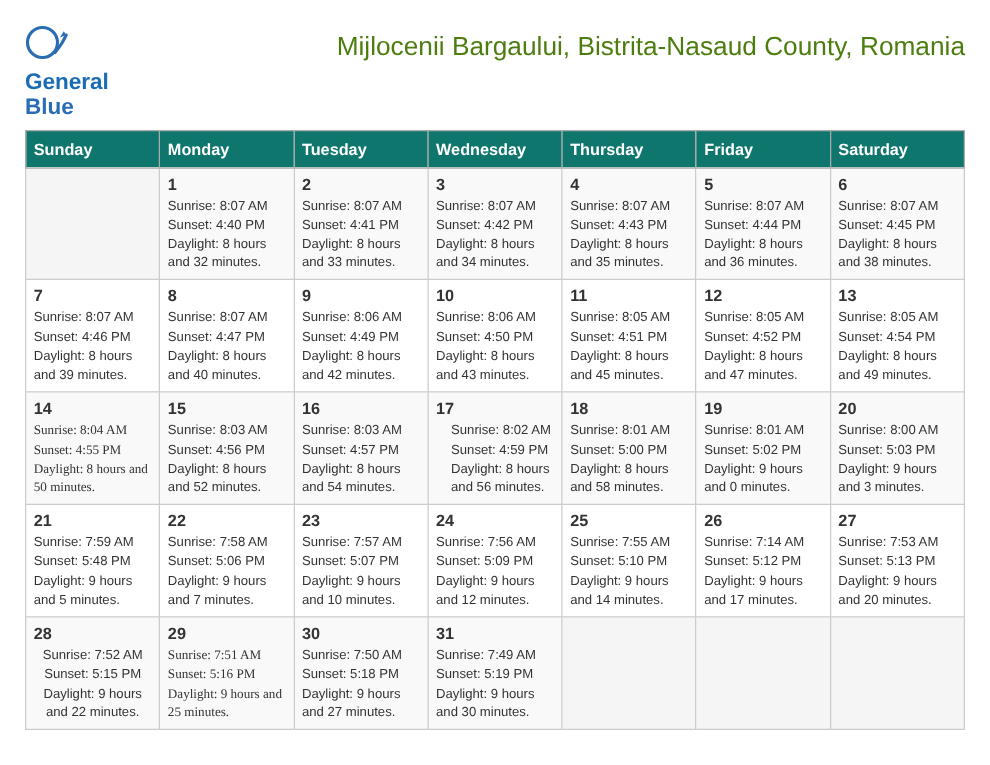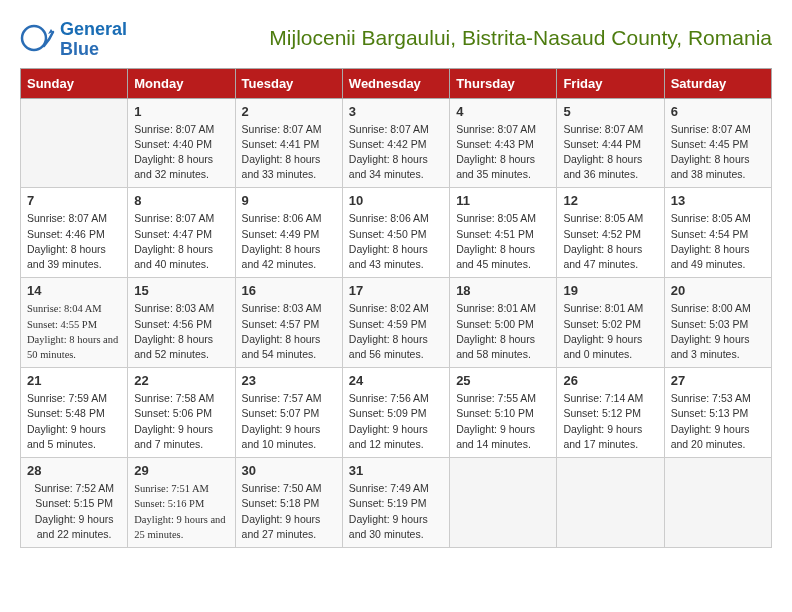--- a/index.html
+++ b/index.html
@@ -11,21 +11,22 @@
       padding: 20px;
     }
     .header {
       display: flex;
       justify-content: space-between;
       align-items: flex-start;
       margin-bottom: 8px;
     }
     .logo {
       display: flex;
-      align-items: flex-end;
+      align-items: flex-start;
+      flex-direction: column;
     }
     .logo-text {
       font-size: 18px;
       font-weight: bold;
       color: #333;
       line-height: 1.1;
     }
     .logo-text span {
       color: #1a6db5;
     }
@@ -45,21 +46,21 @@
     .location {
       font-size: 21px;
       color: #4d7c0f;
       margin-top: 6px;
     }
     table {
       width: 100%;
       border-collapse: collapse;
     }
     thead tr th {
-      background-color: #b91c1c;
+      background-color: #0f766e;
       color: #fff;
       font-size: 13px;
       padding: 7px 6px;
       text-align: left;
       border: 1px solid #aaa;
     }
     tbody tr {
       border: 1px solid #ccc;
     }
     tbody tr:nth-child(odd) {
@@ -222,21 +223,21 @@
 Daylight: 8 hours and 52 minutes.</div>
         </td>
         <td>
           <span class="day-number">16</span>
           <div class="day-detail" style="white-space: pre-line;">Sunrise: 8:03 AM
 Sunset: 4:57 PM
 Daylight: 8 hours and 54 minutes.</div>
         </td>
         <td>
           <span class="day-number">17</span>
-          <div class="day-detail" style="white-space: pre-line;">Sunrise: 8:02 AM
+          <div class="day-detail" style="white-space: pre-line; margin-left: 12px;">Sunrise: 8:02 AM
 Sunset: 4:59 PM
 Daylight: 8 hours and 56 minutes.</div>
         </td>
         <td>
           <span class="day-number">18</span>
           <div class="day-detail" style="white-space: pre-line;">Sunrise: 8:01 AM
 Sunset: 5:00 PM
 Daylight: 8 hours and 58 minutes.</div>
         </td>
         <td>

